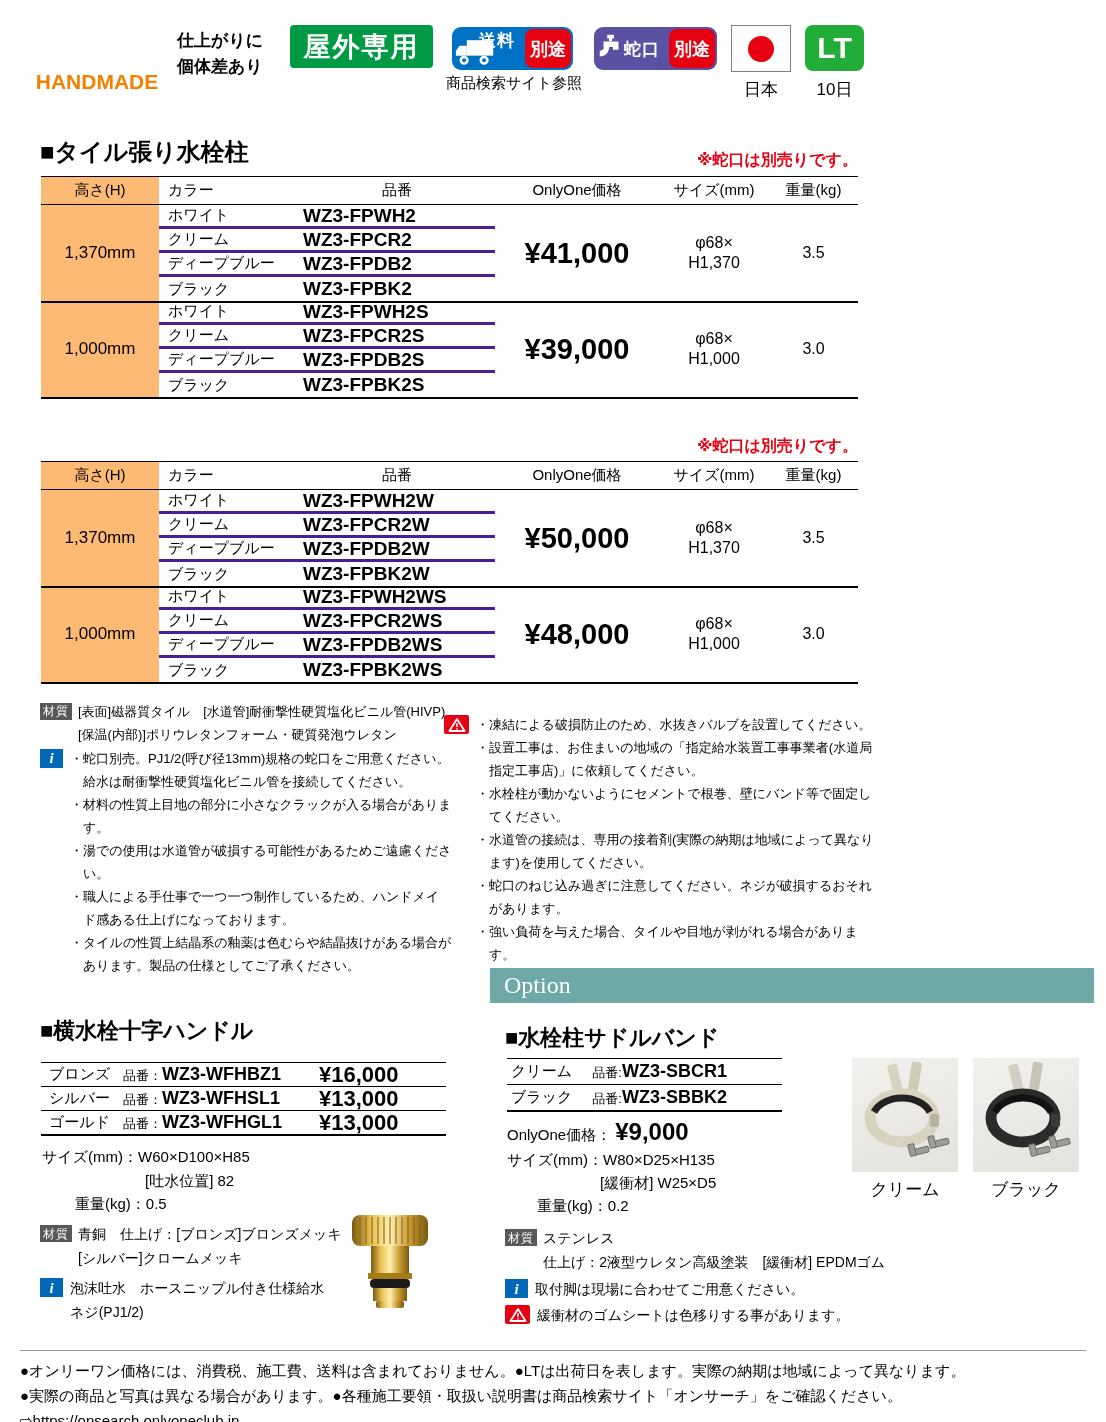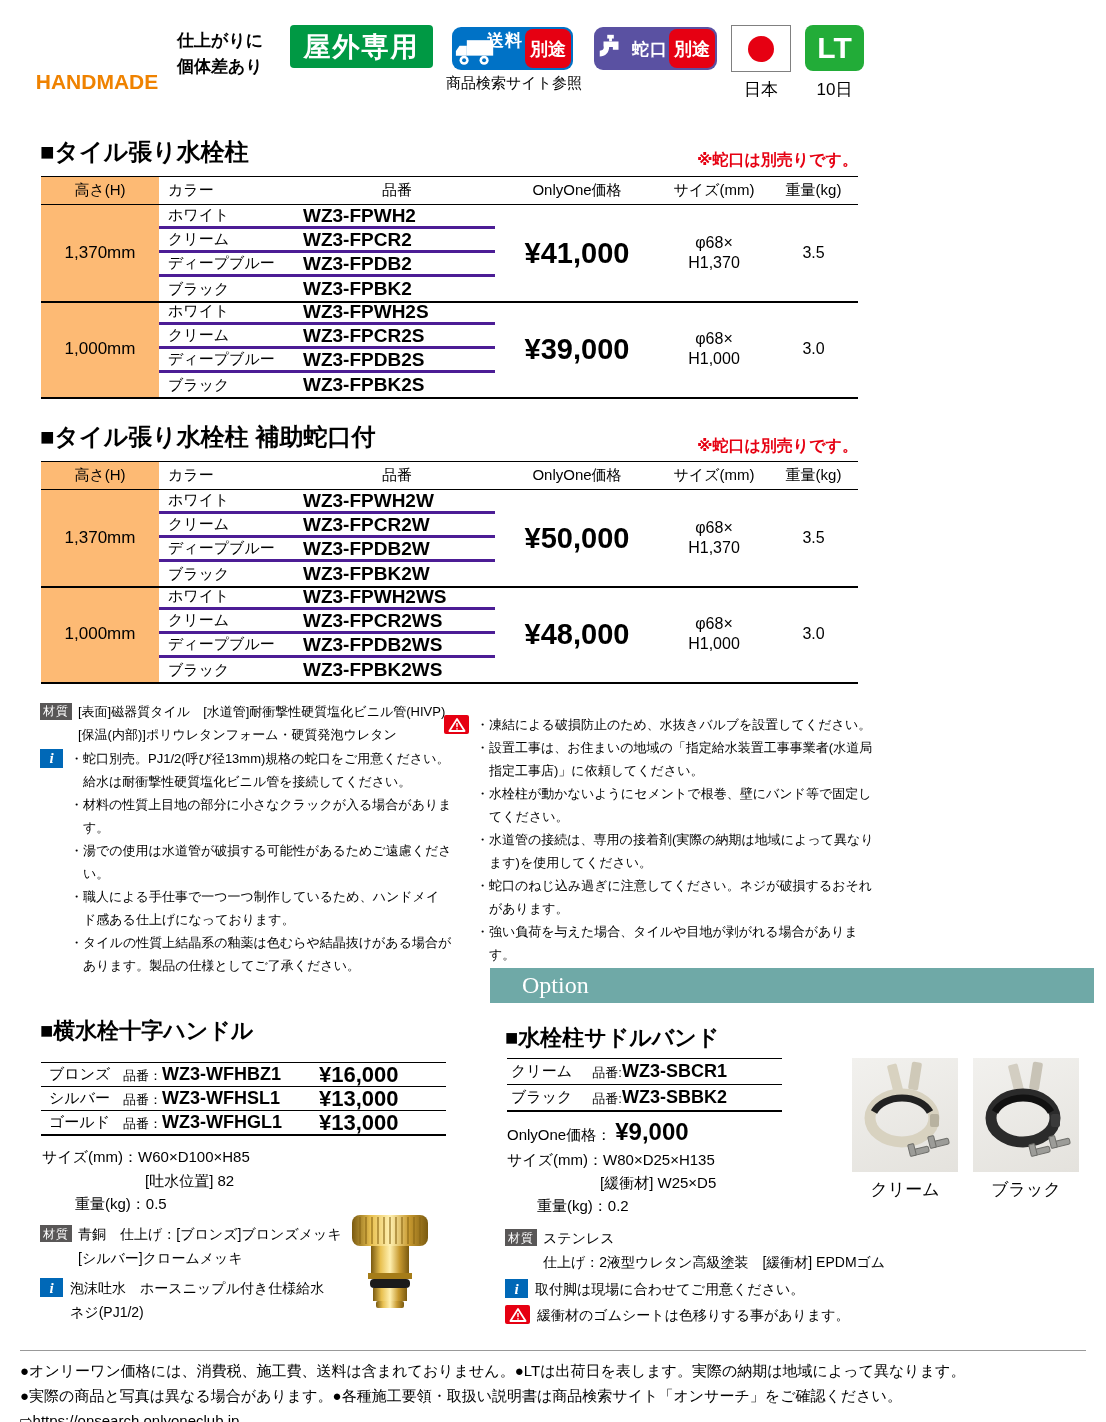--- a/index.html
+++ b/index.html
@@ -14,21 +14,21 @@
   .handmade-sub{left:25px;top:70px;width:144px;text-align:center;color:#ef8200;font-size:21px;font-weight:bold;letter-spacing:0px;}
   .finish-note{left:177px;top:28px;font-size:17px;font-weight:bold;line-height:26px;white-space:pre-line;}
   .outdoor-badge{left:290px;top:25px;width:143px;height:43px;background:#009944;border-radius:4px;
     display:flex;align-items:center;justify-content:center;color:#fff;font-size:27px;font-weight:bold;letter-spacing:2px;}
   .pill{border-radius:9px;display:flex;align-items:stretch;overflow:hidden;}
   .ship-badge{left:452px;top:27px;width:121px;height:43px;background:#0072c6;}
   .tap-badge{left:594px;top:27px;width:123px;height:43px;background:#5a51a2;}
   .pill-left{position:relative;flex:1;}
   .pill-label{position:absolute;top:2px;right:2px;color:#fff;font-size:17px;font-weight:bold;letter-spacing:1px;}
   .tap-label{top:11px;right:1px;}
-  .pill-extra{width:46px;margin:2px 2px 2px 0;background:#e60012;border-radius:8px;
+  .pill-extra{width:46px;margin:2px 2px 2px 8px;background:#e60012;border-radius:8px;
     display:flex;align-items:center;justify-content:center;color:#fff;font-size:18px;font-weight:bold;}
   .badge-caption{left:446px;top:74px;width:150px;font-size:15px;}
   .flag{left:731px;top:25px;width:58px;height:45px;background:#fff;border:1px solid #808080;
     display:flex;align-items:center;justify-content:center;}
   .flag-dot{width:26px;height:26px;border-radius:50%;background:#e60012;}
   .flag-caption{left:731px;top:78px;width:60px;text-align:center;font-size:17px;}
   .lt-badge{left:805px;top:25px;width:59px;height:46px;background:#22ac38;border-radius:8px;
     display:flex;align-items:center;justify-content:center;color:#fff;font-size:30px;font-weight:bold;}
   .lt-caption{left:805px;top:78px;width:59px;text-align:center;font-size:17px;}
 
@@ -77,21 +77,21 @@
   .hfinish{width:74px;padding-left:8px;font-size:15px;}
   .hcode{width:196px;display:flex;align-items:baseline;}
   .hcode-label{font-size:13px;}
   .hcode-val{font-size:18px;font-weight:bold;}
   .hprice{font-size:22px;font-weight:bold;}
   .plain{font-size:15px;}
 
   
   .option-banner{left:490px;top:968px;width:604px;height:35px;background:#6fa9a7;
     display:flex;align-items:center;color:#fff;font-family:"Liberation Serif","DejaVu Serif",serif;
-    font-size:24px;padding-left:32px;box-sizing:border-box;}
+    font-size:24px;padding-left:14px;box-sizing:border-box;}
   .otable{position:absolute;left:507px;top:1058px;width:275px;border-top:1px solid #000;border-bottom:2px solid #000;}
   .orow{display:flex;align-items:center;height:25px;border-bottom:1px solid #000;}
   .orow:last-child{border-bottom:none;}
   .ocolor{width:84px;padding-left:4px;font-size:15px;}
   .oprice-label{font-size:15px;}
   .oprice-val{font-size:24px;font-weight:bold;}
   .photo{position:absolute;width:106px;height:114px;background:linear-gradient(160deg,#f2f1ee,#e4e2dd);}
   .photo-label{position:absolute;width:106px;text-align:center;font-size:17px;}
 
   
@@ -177,21 +177,20 @@
     <div class="cell ccolor rowline" style="grid-area:8/2/9/3">ディープブルー</div>
     <div class="cell ccode rowline" style="grid-area:8/3/9/4">WZ3-FPDB2S</div>
     <div class="cell ccolor" style="grid-area:9/2/10/3">ブラック</div>
     <div class="cell ccode" style="grid-area:9/3/10/4">WZ3-FPBK2S</div>
     <div class="cell cprice" style="grid-area:6/4/10/5">¥39,000</div>
     <div class="cell csize prelines" style="grid-area:6/5/10/6">φ68×
 H1,000</div>
     <div class="cell cwt" style="grid-area:6/6/10/7">3.0</div>
   </div>
 
-  <div class="abs sec-title" style="left:40px;top:421px;">■タイル張り水栓柱 補助蛇口付</div>
   <div class="abs red-note" style="top:436px;">※蛇口は別売りです。</div>
 
   <div class="ptable" style="left:41px;top:461px;">
     <div class="gdiv"></div>
     <div class="cell head center bluebg" style="grid-area:1/1/2/2">高さ(H)</div>
     <div class="cell head padl" style="grid-area:1/2/2/3">カラー</div>
     <div class="cell head center" style="grid-area:1/3/2/4">品番</div>
     <div class="cell head center" style="grid-area:1/4/2/5">OnlyOne価格</div>
     <div class="cell head center" style="grid-area:1/5/2/6">サイズ(mm)</div>
     <div class="cell head center" style="grid-area:1/6/2/7">重量(kg)</div>

